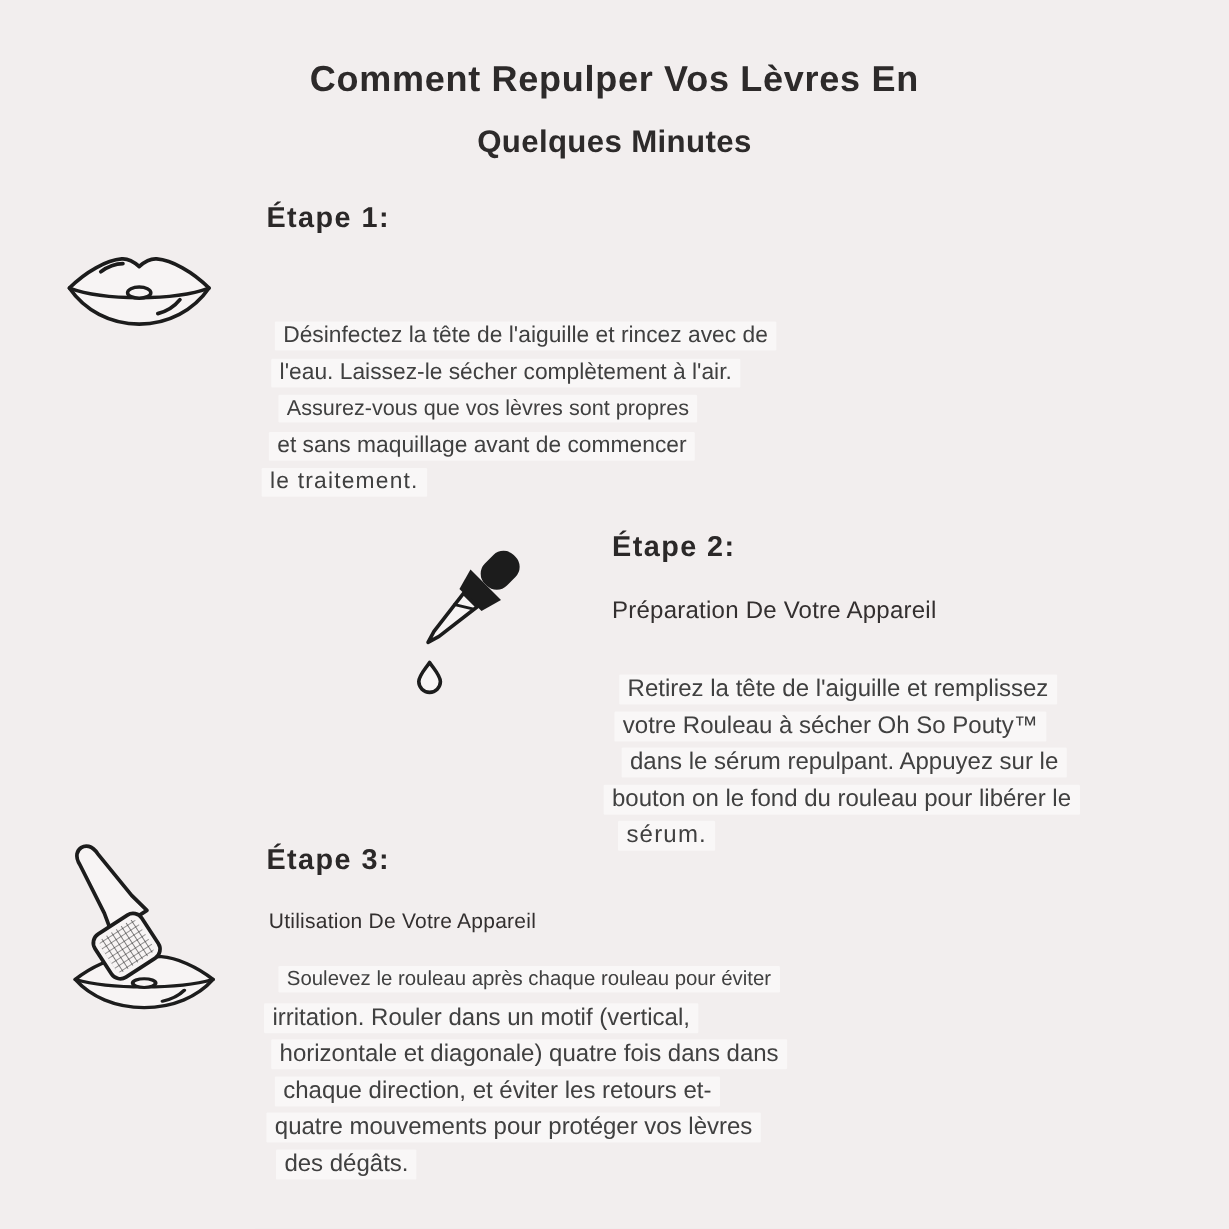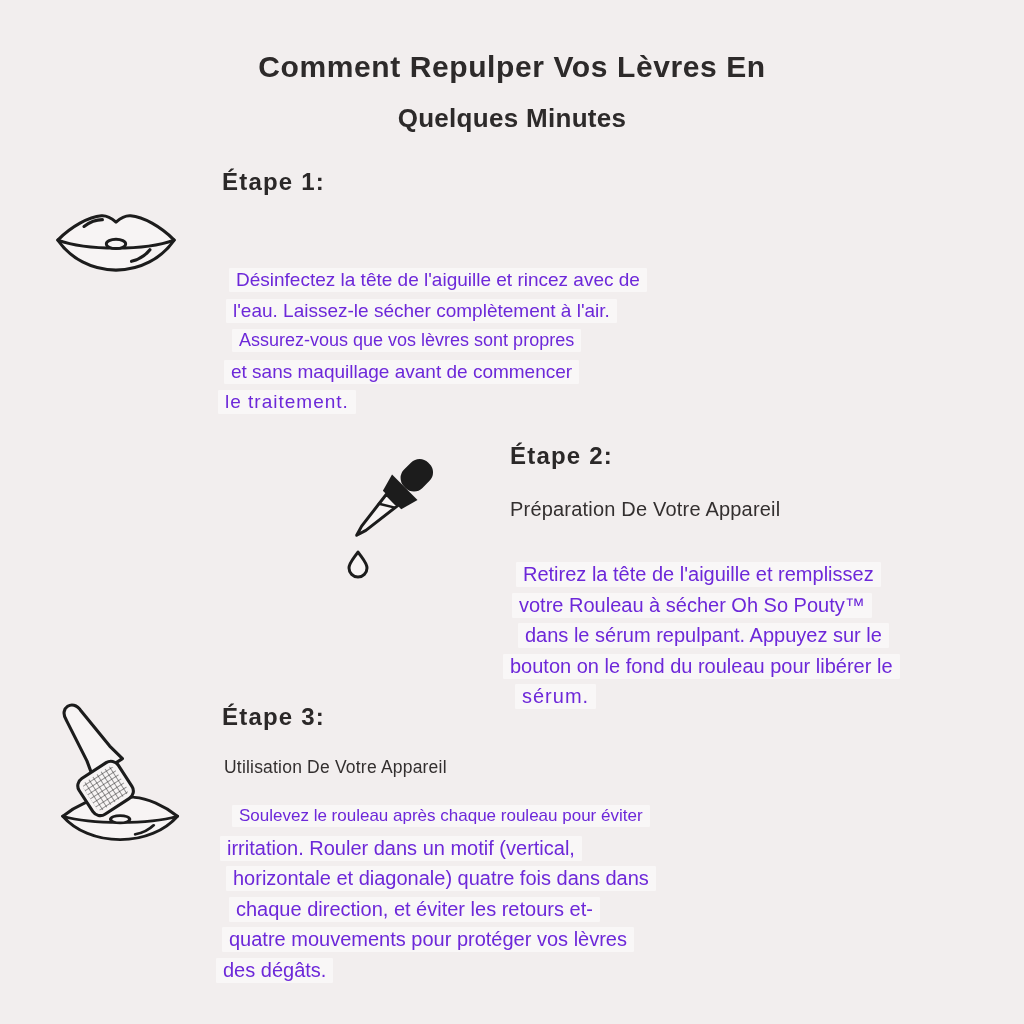--- a/index.html
+++ b/index.html
@@ -29,21 +29,21 @@
     letter-spacing:0.3px;color:#2d2a2a;
   }
   .step-heading{
     font-size:24px;font-weight:700;
     letter-spacing:1.2px;color:#2b2828;
   }
   .step-subheading{color:#332f2f;}
   .sub-bold{font-size:22px;font-weight:700;letter-spacing:0.6px;}
   .sub-reg{font-size:20px;font-weight:400;letter-spacing:0.2px;}
   .sub-small{font-size:17.5px;font-weight:400;letter-spacing:0.2px;}
-  .body-block{color:#6d28d9;}
+  .body-block{color:#404040;}
   .body-line{height:30.5px;white-space:nowrap;}
   .body-line > span{
     display:inline-block;
     background:rgba(255,255,255,0.5);
     padding:1px 7px;
     border-radius:1px;
   }
   .fs19{font-size:19px;}
   .fs20{font-size:20px;}
   .fs18{font-size:18px;}
@@ -126,16 +126,16 @@
   </div>
 
   <div class="abs step-heading" style="left:222px;top:703px;">Étape 3:</div>
   <div class="abs step-subheading sub-small" style="left:224px;top:757px;">Utilisation De Votre Appareil</div>
   <div class="abs body-block" style="left:216px;top:805px;">
     <div class="body-line fs17" style="margin-left:16px;"><span>Soulevez le rouleau après chaque rouleau pour éviter</span></div>
     <div class="body-line fs20" style="margin-left:4px;"><span>irritation. Rouler dans un motif (vertical,</span></div>
     <div class="body-line fs20" style="margin-left:10px;"><span>horizontale et diagonale) quatre fois dans dans</span></div>
     <div class="body-line fs20" style="margin-left:13px;"><span>chaque direction, et éviter les retours et-</span></div>
     <div class="body-line fs20" style="margin-left:6px;"><span>quatre mouvements pour protéger vos lèvres</span></div>
-    <div class="body-line fs20" style=""><span>des dégâts.</span></div>
+    <div class="body-line fs20" style="margin-left:14px;"><span>des dégâts.</span></div>
   </div>
 
 </div>
 
 </body></html>

